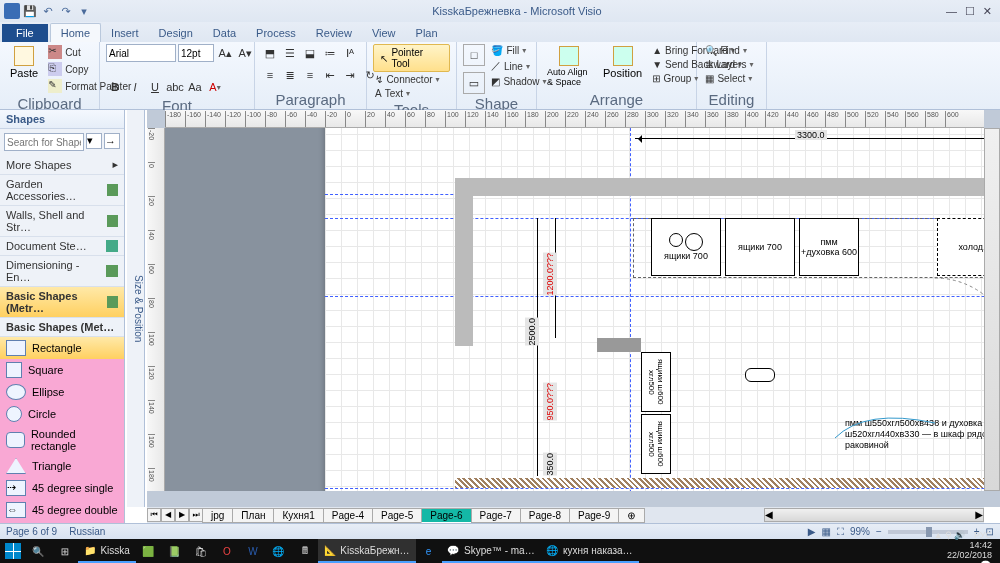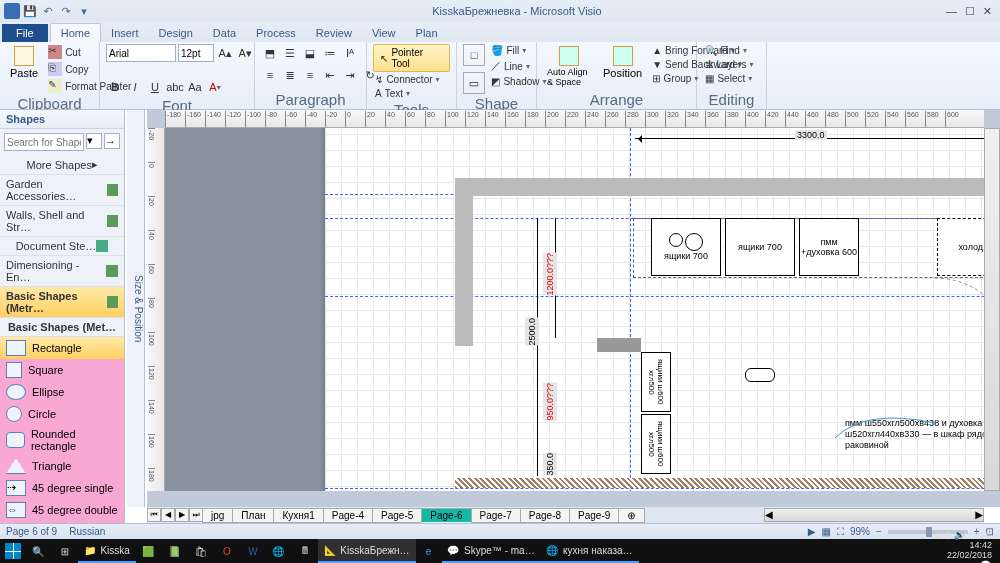--- a/index.html
+++ b/index.html
@@ -35,21 +35,21 @@
 .rbtn { width:18px; height:18px; border:1px solid transparent; display:flex; align-items:center; justify-content:center; cursor:pointer; font-size:11px; color:#333; }
 .pointer-tool { background:linear-gradient(#fff4c8,#ffe08c); border:1px solid #e0b850; border-radius:2px; padding:2px 6px; display:flex; align-items:center; gap:3px; cursor:pointer; font-size:10px; }
 .dd::after { content:" ▾"; font-size:8px; color:#666; }
 
 
 .shapes-pane { position:absolute; left:0; top:110px; width:125px; bottom:40px; background:#eef2f8; border-right:1px solid #b0c0d8; font-size:11px; display:flex; flex-direction:column; overflow:hidden;}
 .shapes-title { background:linear-gradient(#f4f8fe,#e6eef8); padding:3px 6px; font-weight:bold; color:#3a5a88; border-bottom:1px solid #c8d4e6; }
 .search-row { padding:4px; display:flex; gap:2px; }
 .search-row input { flex:1; height:18px; font-size:10px; border:1px solid #a0b0c8; padding:0 2px; min-width: 0;}
 .mini-ic { width:16px; height:16px; border:1px solid #a0b0c8; background:#fff; cursor:pointer; display:inline-block; }
-.stencil { padding:3px 6px; border-bottom:1px solid #d8e0ec; cursor:pointer; display:flex; justify-content:center; align-items:center; color:#333; }
+.stencil { padding:3px 6px; border-bottom:1px solid #d8e0ec; cursor:pointer; display:flex; justify-content:space-between; align-items:center; color:#333; }
 .stencil.sel { background:linear-gradient(#ffe9a8,#ffd060);font-weight:bold; }
 .stencil-ic { width:12px; height:12px; background:#5a9a5a; }
 .shapes-list { flex:1; overflow:auto; background:#f9a8d4; }
 .shape-item { display:flex; align-items:center; gap:6px; padding:3px 6px; cursor:pointer; }
 .shape-item.sel { background:linear-gradient(#ffe9a8,#ffd060); }
 .shape-ic { width:20px; height:16px; border:1px solid #6080b0; background:#eef4ff; }
 
 
 .sizepos { position:absolute; left:127px; width:18px; top:110px; bottom:56px; background:#eef2f8; border-right:1px solid #b0c0d8; writing-mode:vertical-rl; text-align:center; font-size:10px; color:#3a5a88; padding:4px 0; }
 .nosel { position:absolute; left:147px; top:395px; width:110px; height:75px; background:#fff; border:1px solid #ccc; display:flex; align-items:center; justify-content:center; font-size:10px; color:#666; }

